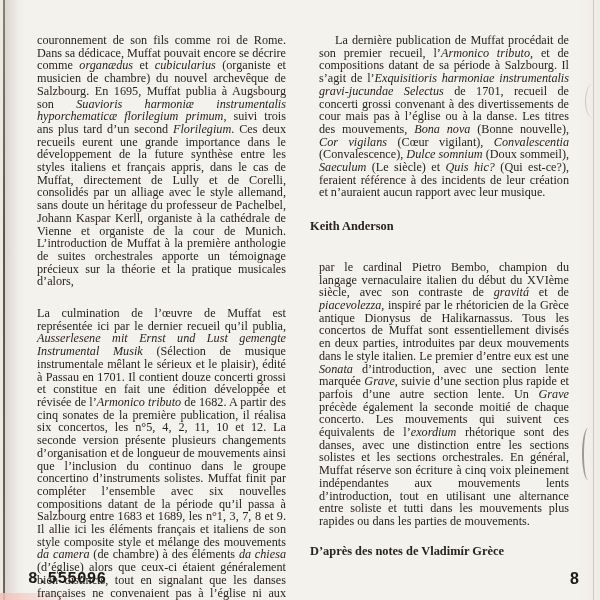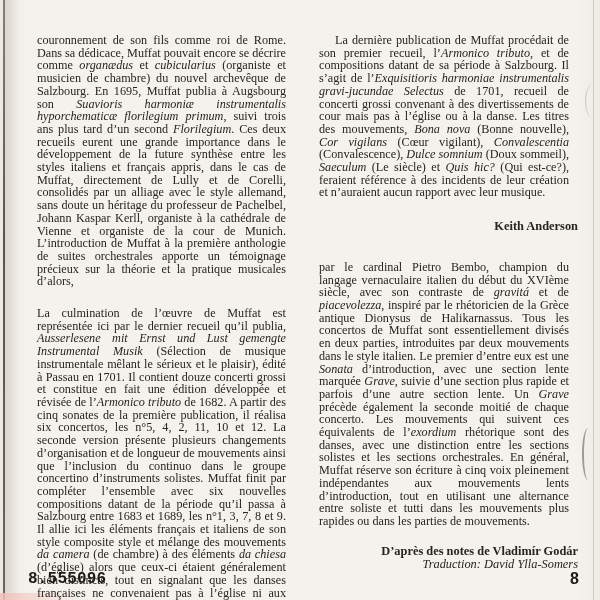--- a/index.html
+++ b/index.html
@@ -34,21 +34,21 @@
   
   .col{position:absolute;top:25px;}
   .col-left{left:28px;width:267px;}
   .col-right{left:310px;width:268px;}
   .para{margin:9px;font-size:12.2px;line-height:12.7px;text-align:justify;
     text-justify:inter-word;hyphens:none;}
   .it{font-style:italic;}
   .indent{text-indent:16px;}
   .para-gap{margin-top:19px;}
   .para-gap2{margin-top:28px;}
-  .credit{margin:0;font-size:12.4px;line-height:12.8px;text-align:right;}
+  .credit{margin:0;font-size:12.4px;line-height:12.8px;text-align:left;}
   .credit-bold{font-weight:bold;}
   .credit-italic{font-style:italic;}
   .keith{margin-top:21px;}
   .sig-block{margin-top:17px;}
   
   .footer-catalog{position:absolute;left:28px;top:570px;
     font-family:Liberation Mono, monospace;
     font-weight:bold;font-size:16px;letter-spacing:.2px;color:#1d1b18;}
   .footer-page{position:absolute;right:21px;top:570px;
     font-family:"Liberation Sans","DejaVu Sans",sans-serif;
@@ -70,21 +70,20 @@
   <div class="col col-left">
     <p class="para"><span>couronnement de son fils comme roi de Rome. Dans sa dédicace, Muffat pouvait encore se décrire comme </span><span class="it">organædus</span><span> et </span><span class="it">cubicularius</span><span> (organiste et musicien de chambre) du nouvel archevêque de Salzbourg. En 1695, Muffat publia à Augsbourg son </span><span class="it">Suavioris harmoniæ instrumentalis hyporchematicæ florilegium primum</span><span>, suivi trois ans plus tard d’un second </span><span class="it">Florilegium</span><span>. Ces deux recueils eurent une grande importance dans le développement de la future synthèse entre les styles italiens et français appris, dans le cas de Muffat, directement de Lully et de Corelli, consolidés par un alliage avec le style allemand, sans doute un héritage du professeur de Pachelbel, Johann Kaspar Kerll, organiste à la cathédrale de Vienne et organiste de la cour de Munich. L’introduction de Muffat à la première anthologie de suites orchestrales apporte un témoignage précieux sur la théorie et la pratique musicales d’alors,</span></p>
     <p class="para para-gap"><span>La culmination de l’œuvre de Muffat est représentée ici par le dernier recueil qu’il publia, </span><span class="it">Ausserlesene mit Ernst und Lust gemengte Instrumental Musik</span><span> (Sélection de musique instrumentale mêlant le sérieux et le plaisir), édité à Passau en 1701. Il contient douze concerti grossi et constitue en fait une édition développée et révisée de l’</span><span class="it">Armonico tributo</span><span> de 1682. A partir des cinq sonates de la première publication, il réalisa six concertos, les n°5, 4, 2, 11, 10 et 12. La seconde version présente plusieurs changements d’organisation et de longueur de mouvements ainsi que l’inclusion du continuo dans le groupe concertino d’instruments solistes. Muffat finit par compléter l’ensemble avec six nouvelles compositions datant de la période qu’il passa à Salzbourg entre 1683 et 1689, les n°1, 3, 7, 8 et 9. Il allie ici les éléments français et italiens de son style composite style et mélange des mouvements </span><span class="it">da camera</span><span> (de chambre) à des éléments </span><span class="it">da chiesa</span><span> (d’église) alors que ceux-ci étaient généralement bien distincts, tout en signalant que les danses françaises ne convenaient pas à l’église ni aux mouvements de danse italiens. De fait, ainsi qu’il l’indique dans son titre, Muffat suit les principes établis</span></p>
   </div>
 
   <div class="col col-right">
     <p class="para indent"><span>La dernière publication de Muffat procédait de son premier recueil, l’</span><span class="it">Armonico tributo</span><span>, et de compositions datant de sa période à Salzbourg. Il s’agit de l’</span><span class="it">Exquisitioris harmoniae instrumentalis gravi-jucundae Selectus</span><span> de 1701, recueil de concerti grossi convenant à des divertissements de cour mais pas à l’église ou à la danse. Les titres des mouvements, </span><span class="it">Bona nova</span><span> (Bonne nouvelle), </span><span class="it">Cor vigilans</span><span> (Cœur vigilant), </span><span class="it">Convalescentia</span><span> (Convalescence), </span><span class="it">Dulce somnium</span><span> (Doux sommeil), </span><span class="it">Saeculum</span><span> (Le siècle) et </span><span class="it">Quis hic?</span><span> (Qui est-ce?), feraient référence à des incidents de leur création et n’auraient aucun rapport avec leur musique.</span></p>
     <p class="credit credit-bold keith">Keith Anderson</p>
     <p class="para para-gap2"><span>par le cardinal Pietro Bembo, champion du langage vernaculaire italien du début du XVIème siècle, avec son contraste de </span><span class="it">gravitá</span><span> et de </span><span class="it">piacevolezza</span><span>, inspiré par le rhétoricien de la Grèce antique Dionysus de Halikarnassus. Tous les concertos de Muffat sont essentiellement divisés en deux parties, introduites par deux mouvements dans le style italien. Le premier d’entre eux est une </span><span class="it">Sonata</span><span> d’introduction, avec une section lente marquée </span><span class="it">Grave</span><span>, suivie d’une section plus rapide et parfois d’une autre section lente. Un </span><span class="it">Grave</span><span> précède également la seconde moitié de chaque concerto. Les mouvements qui suivent ces équivalents de l’</span><span class="it">exordium</span><span> rhétorique sont des danses, avec une distinction entre les sections solistes et les sections orchestrales. En général, Muffat réserve son écriture à cinq voix pleinement indépendantes aux mouvements lents d’introduction, tout en utilisant une alternance entre soliste et tutti dans les mouvements plus rapides ou dans les parties de mouvements.</span></p>
     <div class="sig-block">
-      <p class="credit credit-bold">D’après des notes de Vladimír Godár</p>
-      <p class="credit credit-italic">Traduction: David Ylla-Somers</p>
+      <p class="credit credit-bold">D’après des notes de Vladimír Grèce</p>
     </div>
   </div>
 
   <div class="footer-catalog">8.555096</div>
   <div class="footer-page">8</div>
 
 </div>
 
 </body></html>

